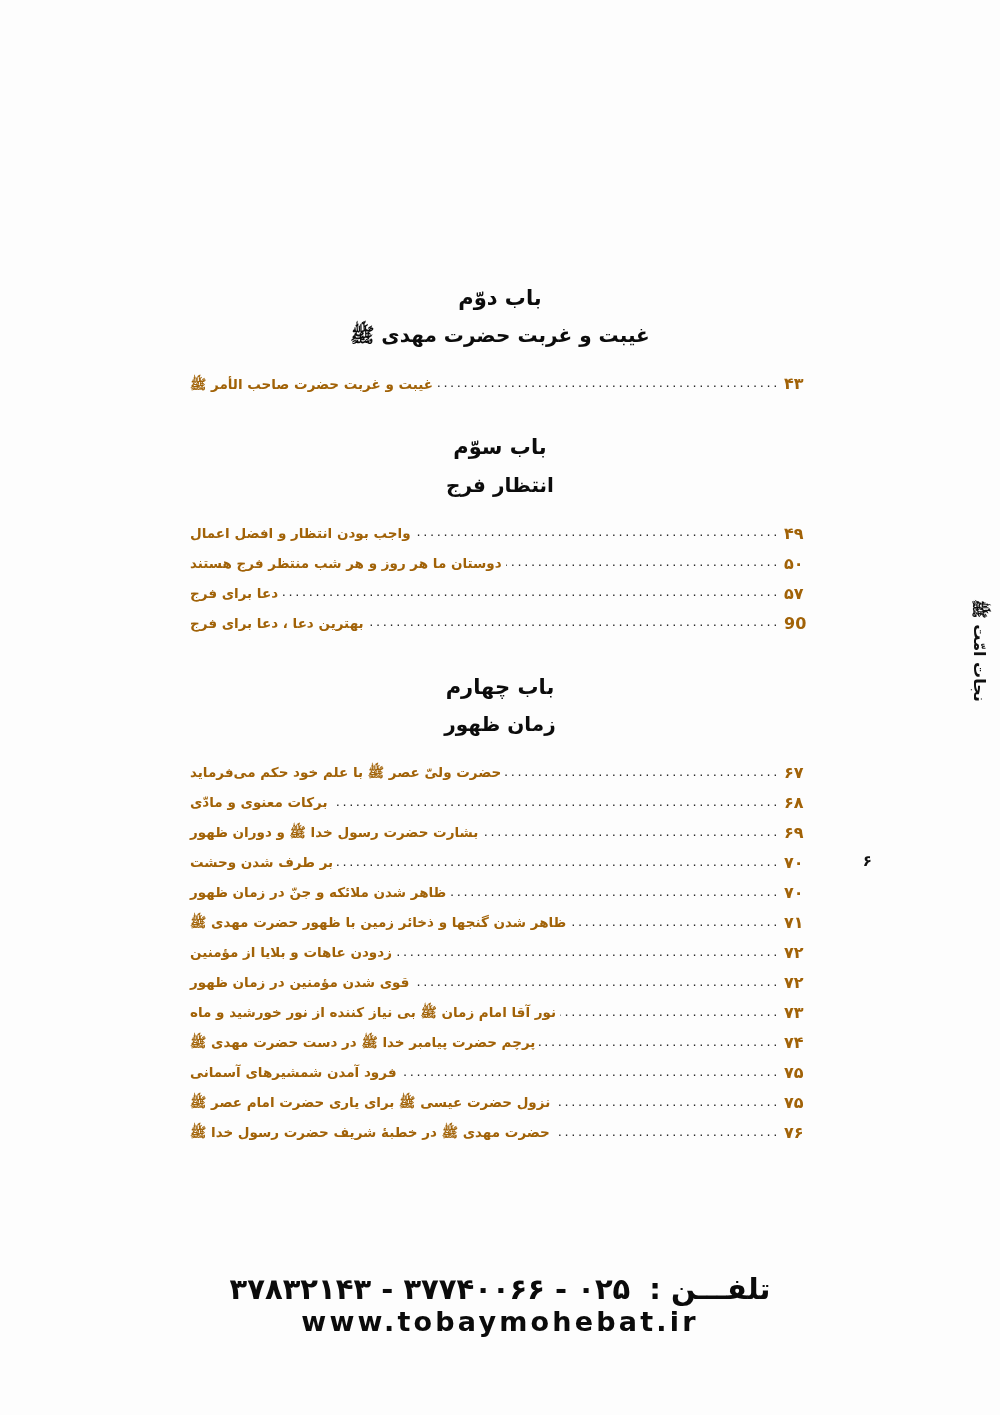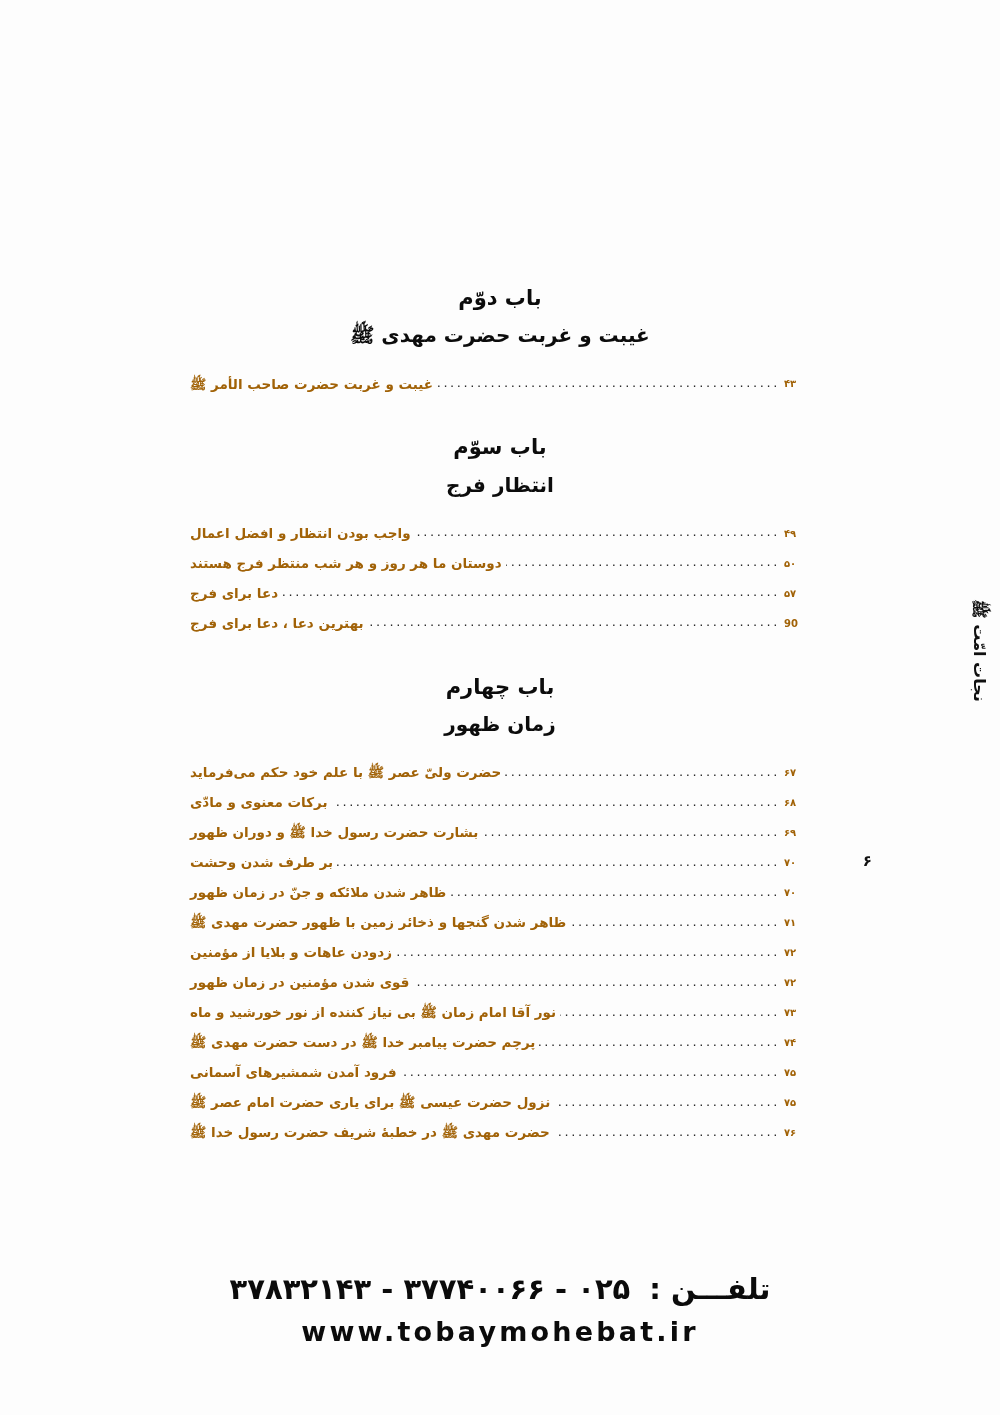--- a/index.html
+++ b/index.html
@@ -80,21 +80,21 @@
     letter-spacing: 2.6px;
     color: #2a2a2a;
   }
   .toc-dots::after {
     content: "........................................................................................"
              "........................................................................................";
   }
   .toc-page {
     flex: 0 0 auto;
     font-weight: 600;
-    font-size: 10px;
+    font-size: 16px;
     min-width: 26px;
     text-align: left;
     direction: ltr;
   }
 
   .gap-after-entries { height: 34px; }
 
   
   .side-title {
     position: absolute;
@@ -137,21 +137,20 @@
   .footer-phone {
     font-size: 29px;
     font-weight: 700;
     letter-spacing: 1px;
     color: #0b0b0b;
     direction: rtl;
     unicode-bidi: plaintext;
   }
   .footer-phone .tel-label { margin-left: 19px; }
   .footer-site {
-    margin-top: 10px;
     font-size: 27px;
     font-weight: 700;
     letter-spacing: 3.2px;
     direction: ltr;
     color: #0b0b0b;
     font-family: "DejaVu Sans", "Liberation Sans", sans-serif;
   }
 </style>
 </head>
 <body>

